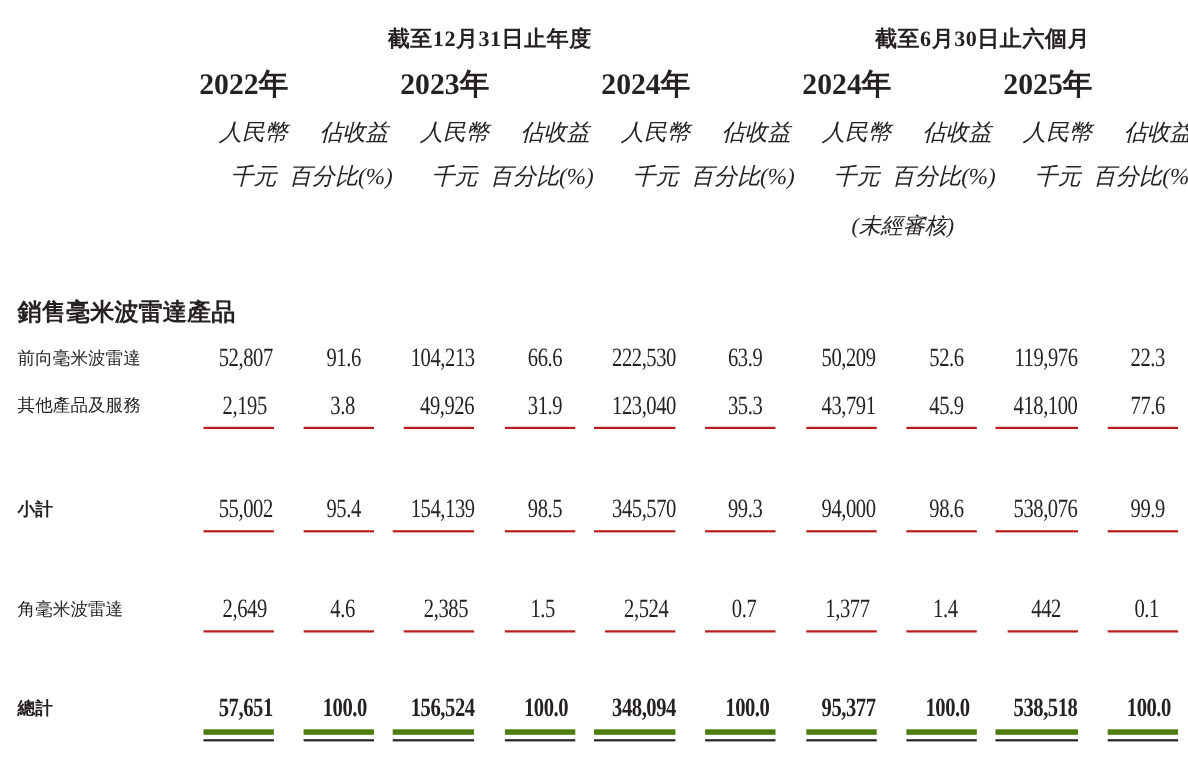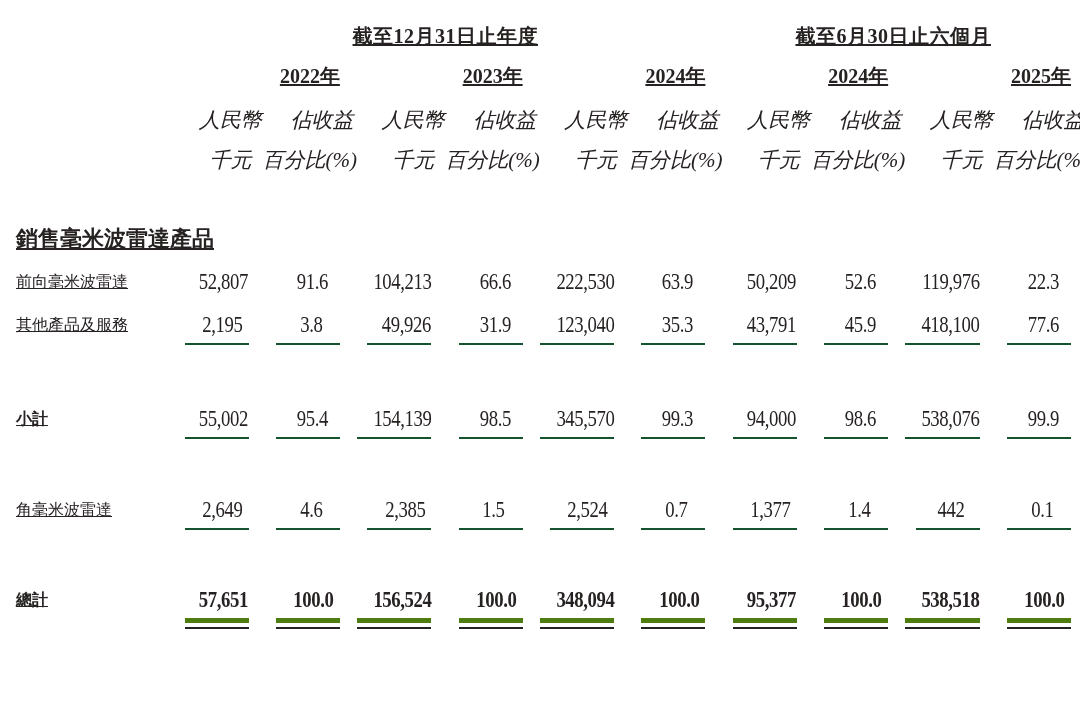--- a/index.html
+++ b/index.html
@@ -8,21 +8,20 @@
     background: #ffffff;
     font-family: "Liberation Serif", "DejaVu Serif", serif;
     color: #272222;
     overflow: hidden;
   }
   .sheet { padding-left: 16px; }
   table.fin {
     border-collapse: collapse;
     table-layout: fixed;
     width: 1055px;
-    text-decoration: underline;
   }
   col.c-label { width: 139px; }
   col.c-num   { width: 90px; }
   td { padding: 0; margin: 0; }
 
   
   tr.r-group td, tr.r-year td, tr.r-sub td, tr.r-note td { vertical-align: bottom; }
   tr.r-group { height: 47px; }
   tr.r-year  { height: 40px; }
   tr.r-sub1  { height: 45px; }
@@ -32,23 +31,23 @@
   .grp {
     text-align: center;
     font-weight: bold;
     font-size: 20px;
     line-height: 22px;
     letter-spacing: 0.5px;
   }
   .g1 { padding-left: 28px; }
   .g2 { padding-left: 10px; }
   .yr {
-    text-align: right;
+    text-align: left;
     font-weight: bold;
-    font-size: 20px;
+    font-size: 27px;
     line-height: 22px;
     padding-left: 24px;
   }
   .hval {
     display: inline-block;
     min-width: 64px;
     text-align: center;
     font-style: italic;
     font-size: 21px;
     line-height: 23px;
@@ -95,21 +94,21 @@
   .n {
     display: inline-block;
     font-size: 24px;
     line-height: 23px;
     letter-spacing: -0.5px;
     transform: scaleX(0.78);
     transform-origin: 100% 50%;
     white-space: nowrap;
   }
   
-  tr.u .val { border-bottom: 2px solid #14532d; padding-bottom: 5px; }
+  tr.u .val { border-bottom: 2px solid #b91c1c; padding-bottom: 5px; }
   
   tr.uu .val { border-bottom: 5px solid #4d7c0f; padding-bottom: 5px; }
   tr.uu .val::after {
     content: "";
     position: absolute;
     left: 0; right: 0;
     bottom: -11px;
     height: 0;
     border-bottom: 2px solid #272222;
   }
@@ -171,20 +170,26 @@
       <td class="num"><span class="hval">千元</span></td>
       <td class="num"><span class="hval">百分比(%)</span></td>
       <td class="num"><span class="hval">千元</span></td>
       <td class="num"><span class="hval">百分比(%)</span></td>
       <td class="num"><span class="hval">千元</span></td>
       <td class="num"><span class="hval">百分比(%)</span></td>
       <td class="num"><span class="hval">千元</span></td>
       <td class="num"><span class="hval">百分比(%)</span></td>
     </tr>
 
+    <tr class="r-note">
+      <td class="lbl"></td>
+      <td colspan="6"></td>
+      <td colspan="2" class="note">(未經審核)</td>
+      <td colspan="2"></td>
+    </tr>
 
     <tr class="sp1">
           <td colspan="11"></td>
         </tr>
 
     <tr class="r-sec">
       <td colspan="11" class="sec">銷售毫米波雷達產品</td>
     </tr>
 
     <tr class="r-data">

